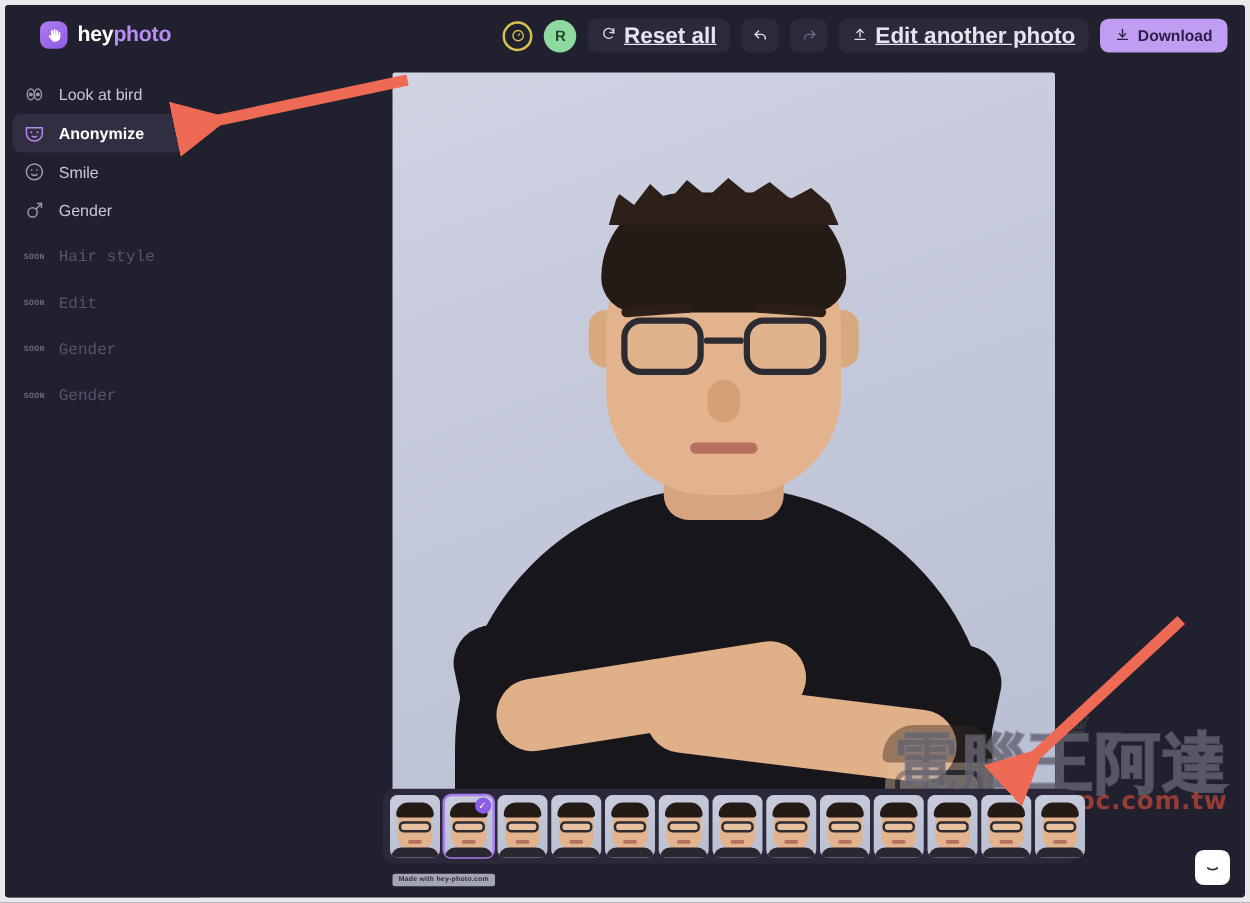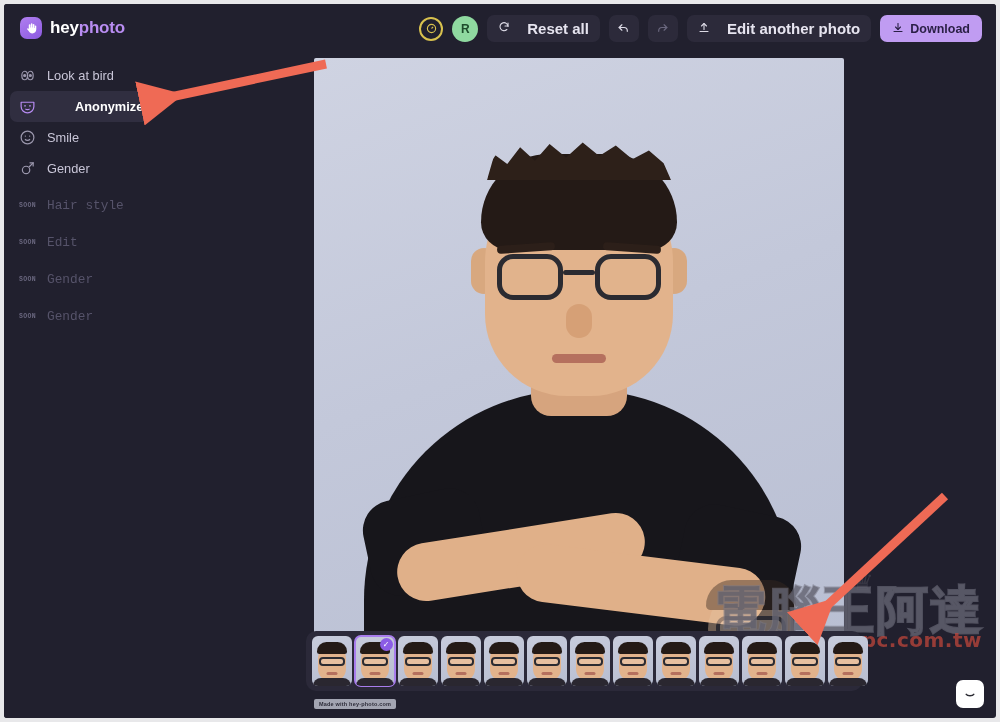--- a/index.html
+++ b/index.html
@@ -19,21 +19,21 @@
   }
 
   
   #topbar {
     position: absolute; left: 0; top: 0;
     width: 100%; height: 48px;
     background: #21202e;
     display: flex; align-items: center;
     z-index: 30;
   }
-  #logo { display: flex; align-items: center; gap: 8px; margin-left: 16px; }
+  #logo { display: flex; align-items: center; gap: 8px; margin-left: 28px; }
   #logo-mark {
     width: 22px; height: 22px; border-radius: 7px;
     background: linear-gradient(150deg,#b07ef0,#8c5ae0);
     display: flex; align-items: center; justify-content: center;
     font-size: 13px; line-height: 1;
   }
   #logo-text { font-size: 17px; font-weight: 700; letter-spacing: -0.2px; }
   #logo-text .a { color: #ffffff; }
   #logo-text .b { color: #b98df2; }
 
@@ -51,23 +51,23 @@
     font-size: 11px; font-weight: 700;
   }
   #avatar {
     background: #8fd9a0; color: #1d4c2b;
     font-weight: 700; font-size: 12px;
     width: 26px; height: 26px;
   }
   .btn {
     height: 27px; border-radius: 7px;
     background: #2c2a3a; color: #e6e4ef;
-    display: flex; align-items: center; gap: 17px;
-    padding: 0 11px; font-size: 15px; font-weight: 700;
-    cursor: pointer; white-space: nowrap;
+    display: flex; align-items: center; gap: 6px;
+    padding: 0 11px; font-size: 18px; font-weight: 700;
+    cursor: pointer; white-space: nowrap; text-decoration: underline;
   }
   .btn.icon-only { padding: 0 8px; width: 30px; justify-content: center; }
   .btn .gl { font-size: 13px; opacity: .95; }
   #redo-btn { color: #6e6b82; }
   #download-btn {
     background: #c09cf2; color: #2a1f45;
     height: 27px; border-radius: 7px;
     display: flex; align-items: center; gap: 6px;
     padding: 0 12px; font-size: 12.5px; font-weight: 700;
     cursor: pointer;
@@ -86,21 +86,21 @@
     height: 31px; margin: 0 6px 0 6px; padding-left: 9px;
     border-radius: 7px; cursor: pointer;
   }
   .side-item .lbl { font-size: 12.8px; color: #c9c6d8; font-weight: 400; }
   .side-item .ico {
     width: 17px; height: 17px; flex: 0 0 17px;
     display: flex; align-items: center; justify-content: center;
     color: #9b97ad;
   }
   .side-item.active { background: #302e40; }
-  .side-item.active .lbl { color: #ffffff; font-weight: 700; margin-left: 28px; }
+  .side-item.active .lbl { color: #ffffff; font-weight: 700; }
   .side-item.active .ico { color: #b58af0; }
   .side-item.soon { cursor: default; font-family: Liberation Mono, monospace; }
   .side-item.soon .lbl { color: #56536a; }
   .soon-badge {
     width: 17px; flex: 0 0 17px; text-align: center;
     font-size: 6.5px; font-weight: 700; letter-spacing: .3px;
     color: #6a677f;
   }
   .side-item.spaced { margin-top: 6px; }
 

